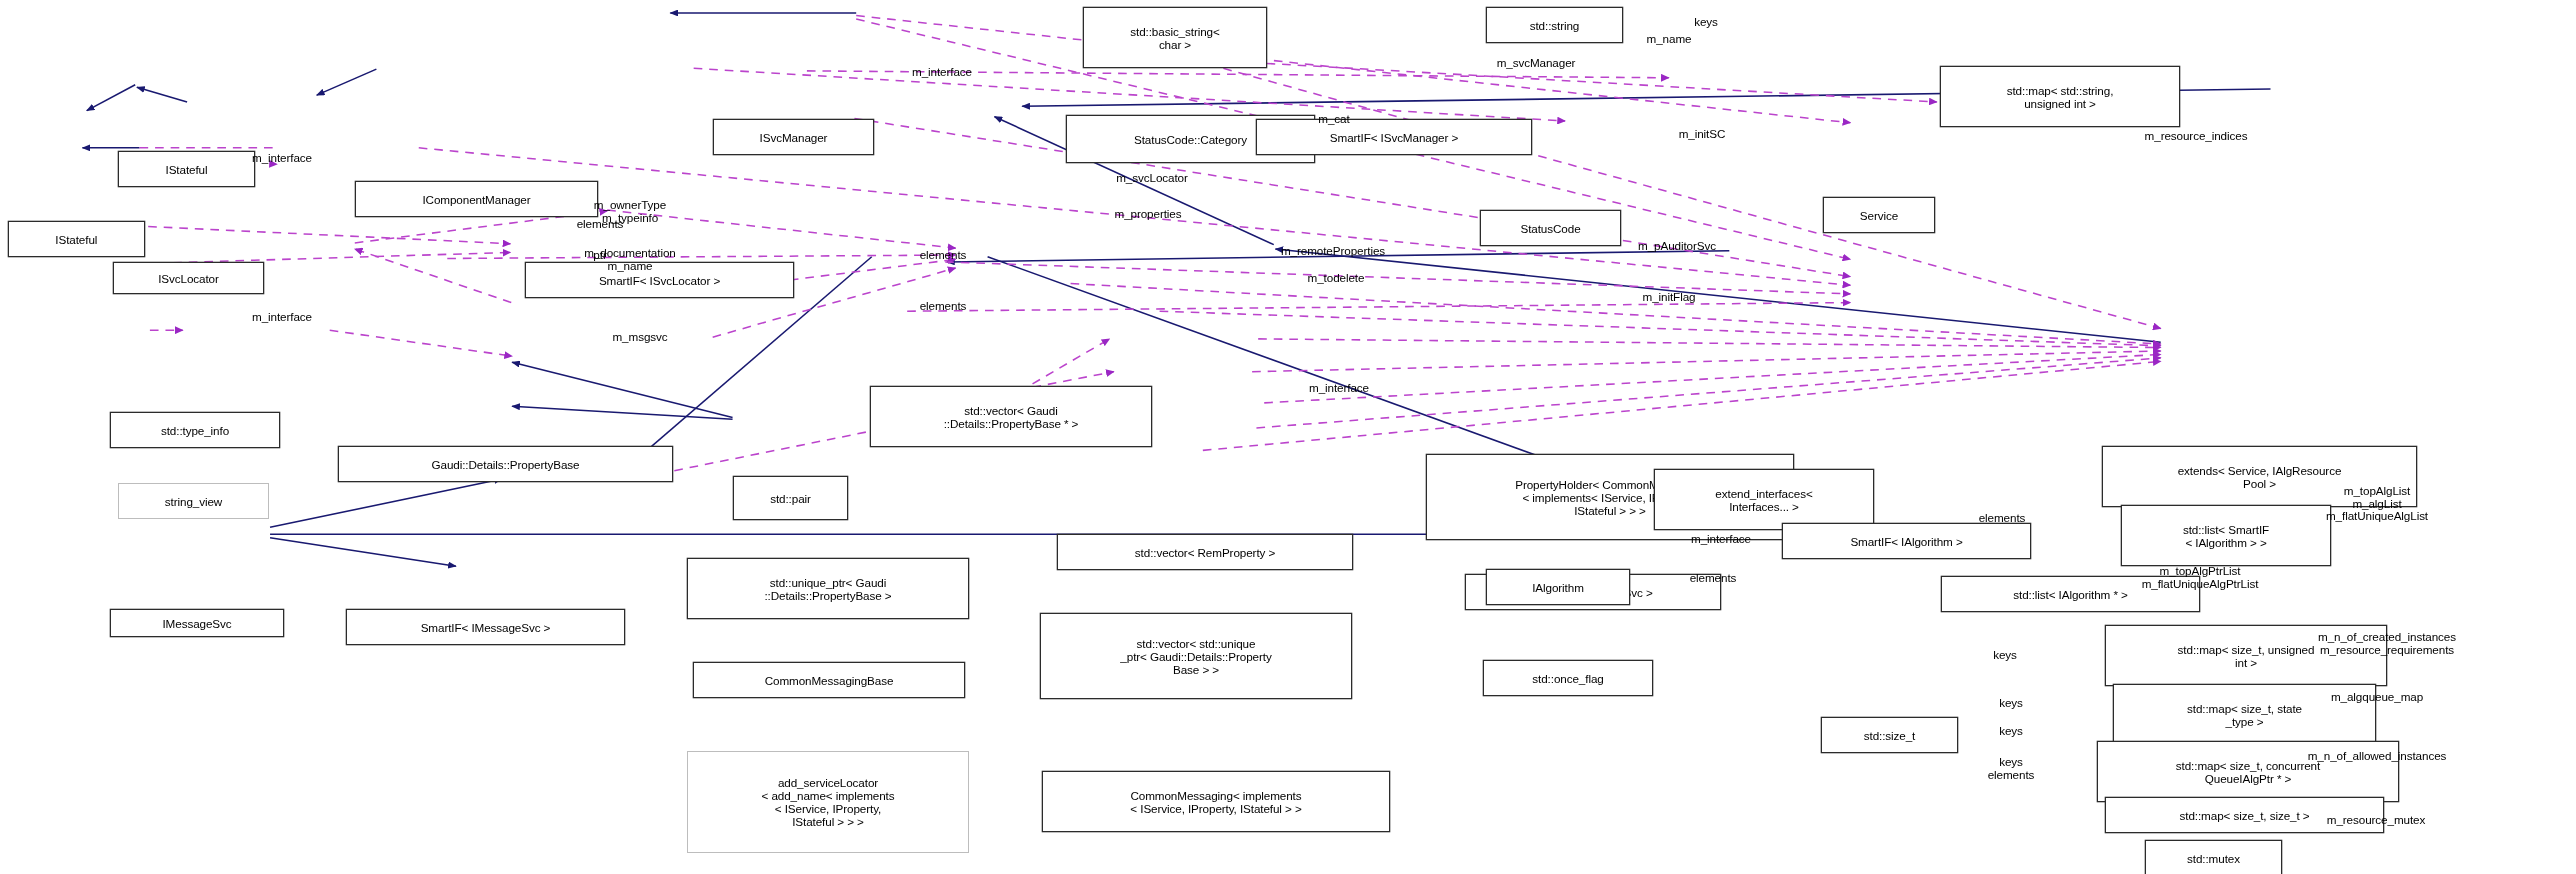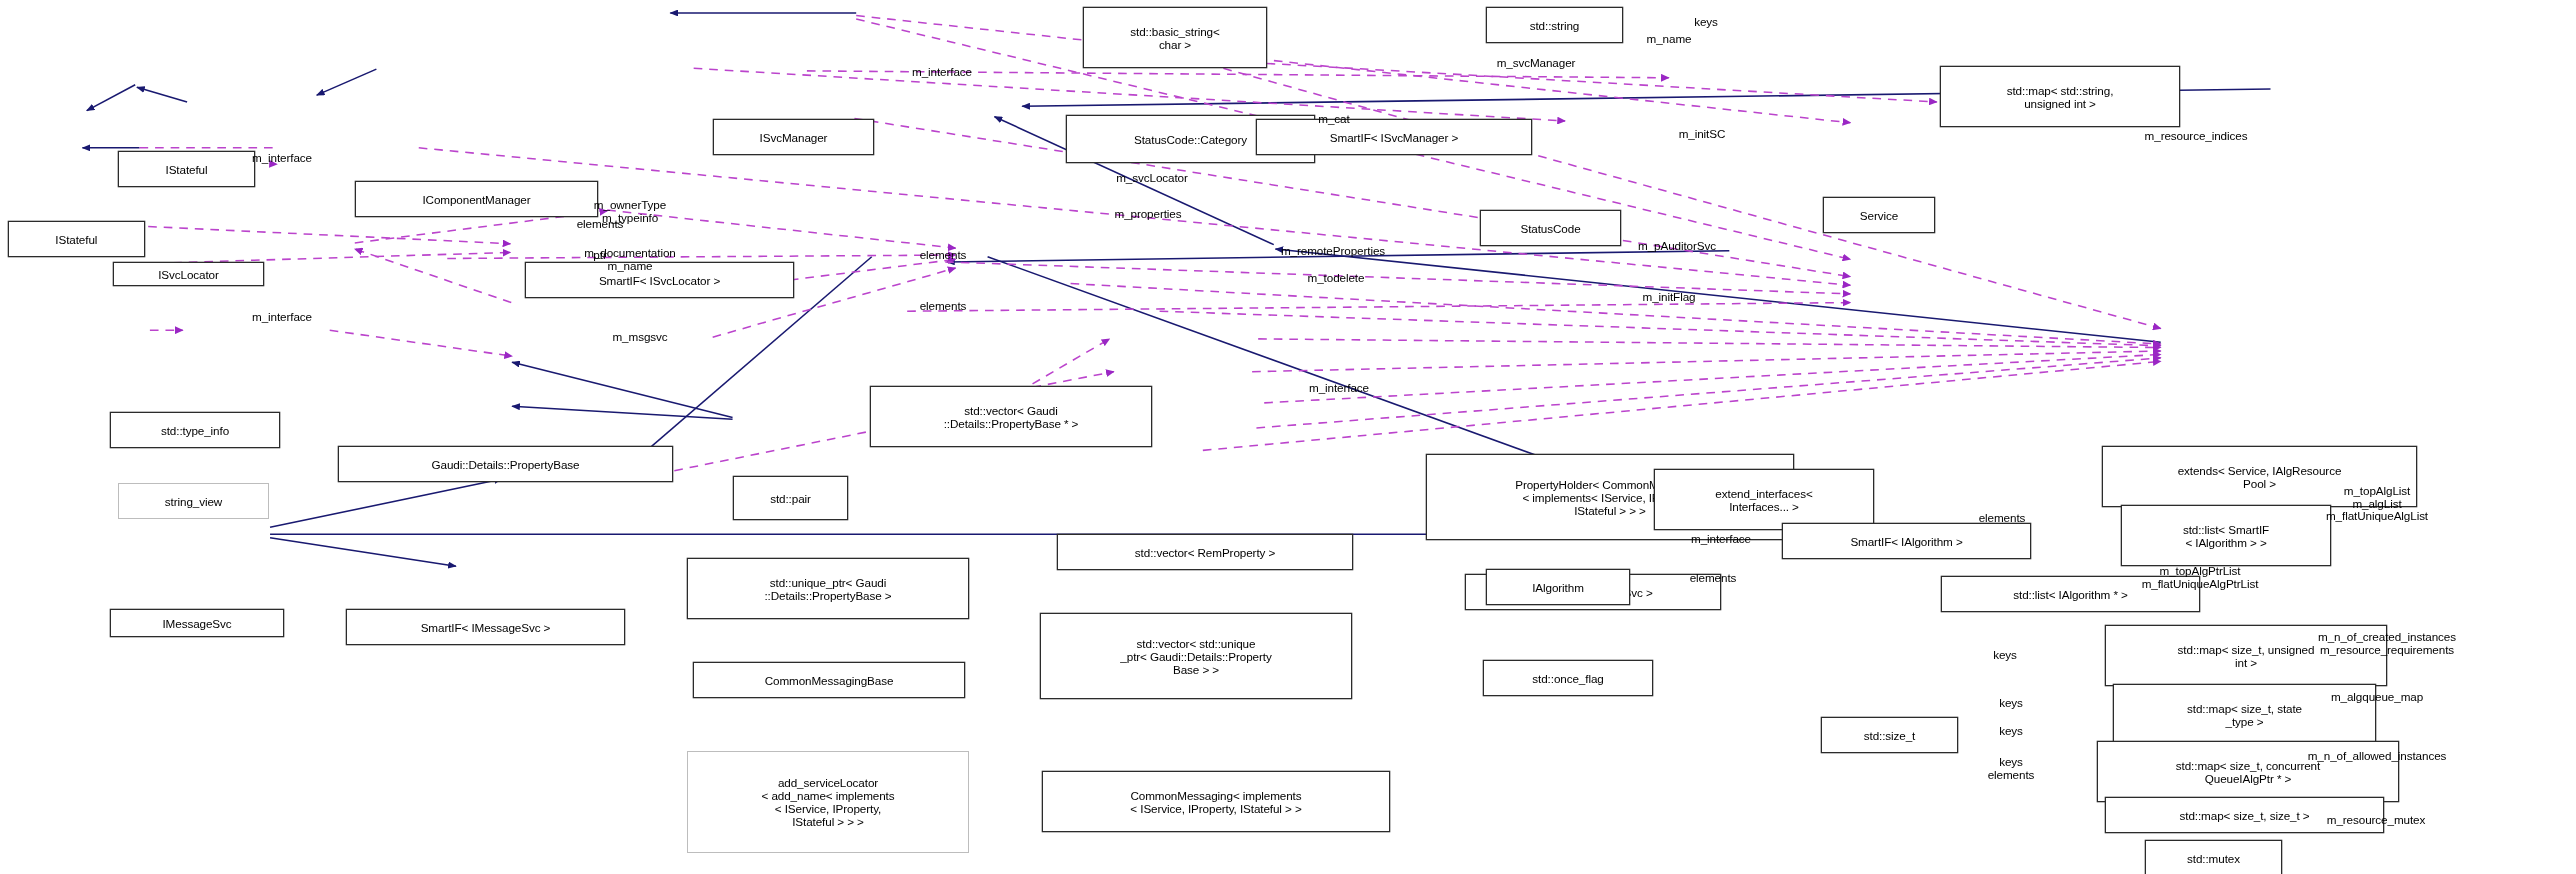--- a/index.html
+++ b/index.html
@@ -108,21 +108,21 @@
       <path d="M1194,448 L1288,430"></path>
       <path d="M1194,452 L1278,466"></path>
       <path d="M1194,456 L1283,494"></path>
       <path d="M1328,55 L2499,380"></path>
     </g>
   </svg>
 
   <div id="node-layer">
       <div class="node thick" style="left: 7.8px; top: 221px; width: 137px; height: 36px;">IStateful</div>
       <div class="node thick" style="left: 118px; top: 151px; width: 137px; height: 36px;">IStateful</div>
-      <div class="node thick" style="left: 113px; top: 262px; width: 151px; height: 24px;">ISvcLocator</div>
+      <div class="node thick" style="left: 113px; top: 262px; width: 151px; height: 32px;">ISvcLocator</div>
       <div class="node thick" style="left: 110px; top: 412px; width: 170px; height: 36px;">std::type_info</div>
       <div class="node light" style="left: 118px; top: 483px; width: 151px; height: 36px; text-align: right;">string_view</div>
       <div class="node thick" style="left: 110px; top: 609px; width: 174px; height: 28px;">IMessageSvc</div>
       <div class="node thick" style="left: 355px; top: 181px; width: 243px; height: 36px;">IComponentManager</div>
       <div class="node thick" style="left: 525px; top: 262px; width: 269px; height: 36px;">SmartIF&lt; ISvcLocator &gt;</div>
       <div class="node thick" style="left: 338px; top: 446px; width: 335px; height: 36px;">Gaudi::Details::PropertyBase</div>
       <div class="node thick" style="left: 346px; top: 609px; width: 279px; height: 36px;">SmartIF&lt; IMessageSvc &gt;</div>
       <div class="node thick" style="left: 713px; top: 119px; width: 161px; height: 36px;">ISvcManager</div>
       <div class="node thick" style="left: 687px; top: 558px; width: 282px; height: 61px;">std::unique_ptr&lt; Gaudi
 ::Details::PropertyBase &gt;</div>

